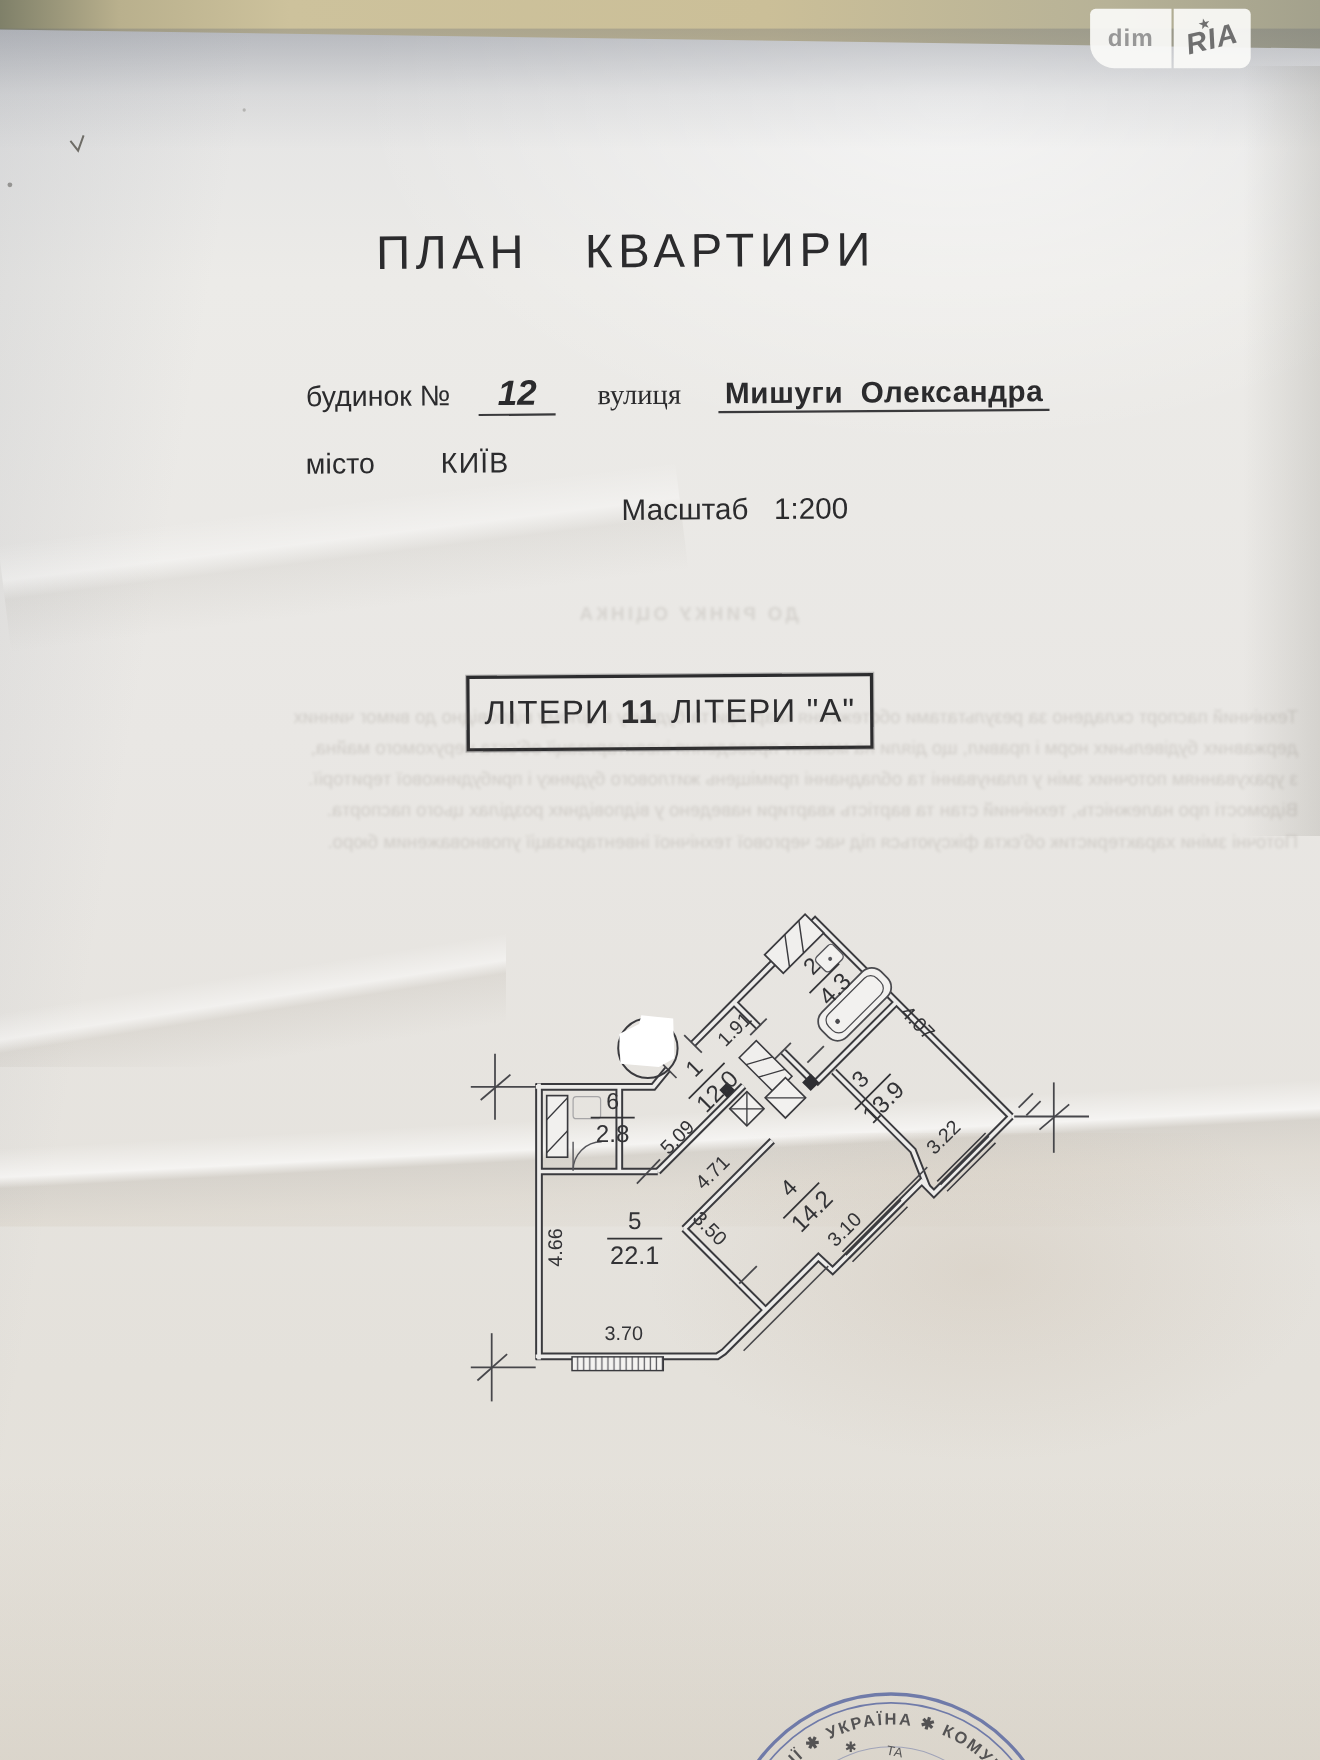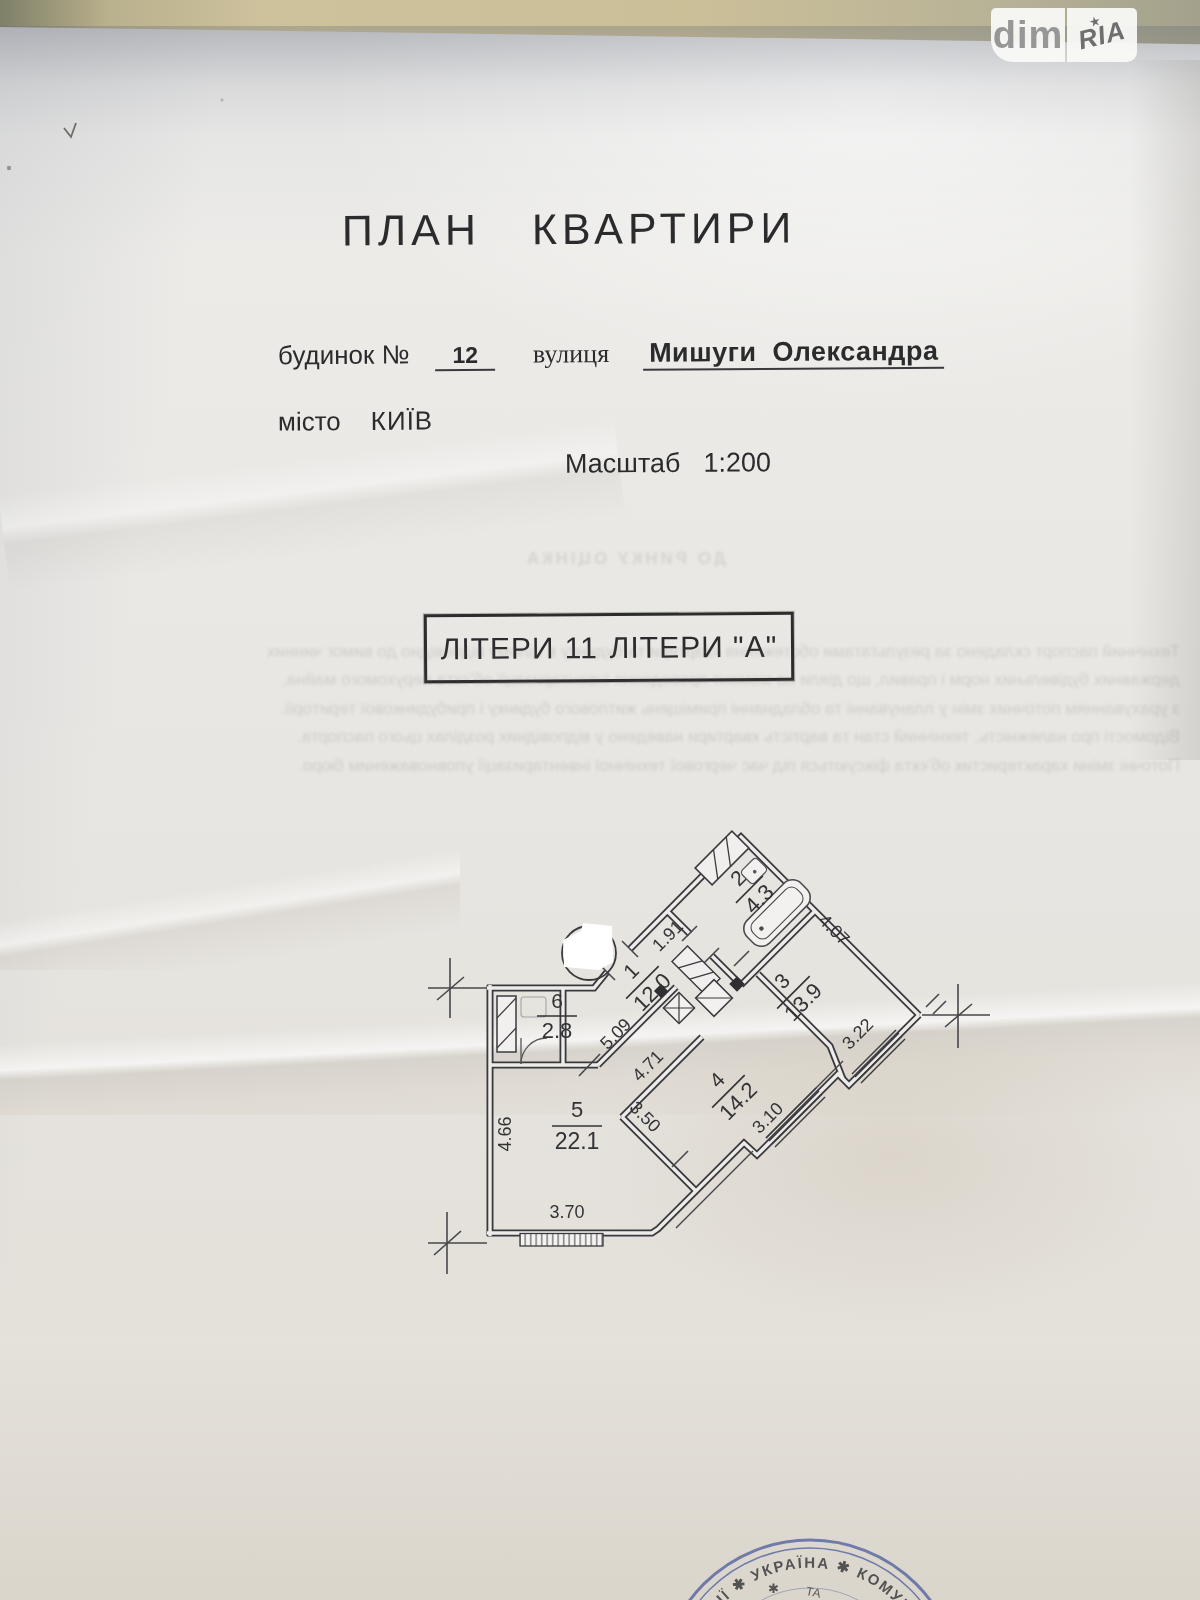--- a/index.html
+++ b/index.html
@@ -24,40 +24,40 @@
     background:linear-gradient(180deg,transparent 35%,rgba(255,255,255,.35) 50%,rgba(150,145,135,.10) 58%,transparent 80%);}
   .shade-right{position:absolute;right:0;top:60px;width:70px;height:700px;
     background:linear-gradient(270deg,rgba(150,148,140,.25),transparent);}
   .shade-bottom{position:absolute;left:0;bottom:0;width:1200px;height:260px;
     background:linear-gradient(0deg,rgba(167,156,138,.18),transparent);}
 
   
   .wm{position:absolute;top:8px;left:991px;display:flex;}
   .wm-box{background:rgba(250,250,248,.93);height:54px;display:flex;align-items:center;justify-content:center;}
   .wm-dim{width:74px;border-radius:5px 0 0 22px;margin-right:2px;}
-  .wm-dim span{color:#979797;font-size:38px;font-weight:bold;letter-spacing:1px;}
+  .wm-dim span{color:#979797;font-size:22px;font-weight:bold;letter-spacing:1px;}
   .wm-ria{width:70px;border-radius:0 5px 10px 0;position:relative;}
   .wm-ria .ria{color:#6f6f6f;font-size:26px;font-weight:bold;font-style:italic;transform:rotate(-14deg);letter-spacing:1px;}
   .wm-ria .star{position:absolute;top:6px;left:22px;font-size:13px;color:#6f6f6f;transform:rotate(-14deg);font-style:normal;}
 
   
   .hdr{position:absolute;color:#2b2b2d;transform:rotate(-0.4deg);}
   .title{left:342px;top:205px;font-size:43px;letter-spacing:5px;word-spacing:34px;font-weight:500;}
   .line2{left:278px;top:338px;font-size:26px;display:flex;align-items:baseline;}
   .line3{left:278px;top:406px;font-size:26px;display:flex;}
   .line4{left:565px;top:448px;font-size:27px;display:flex;}
   .val-ul{font-weight:bold;border-bottom:2px solid #3a3a3c;}
-  .v12{margin-left:26px;padding:0 17px;font-size:23px;}
+  .v12{margin-left:26px;padding:0 17px;font-size:32px;font-style:italic;}
   .lbl-street{margin-left:38px;font-family:Liberation Serif, serif;}
   .v-street{margin-left:34px;padding:0 6px;font-size:27px;letter-spacing:.5px;word-spacing:8px;}
-  .v-city{margin-left:30px;letter-spacing:1px;}
+  .v-city{margin-left:60px;letter-spacing:1px;}
   .v-scale{margin-left:23px;}
   .floor-box{left:424px;top:613px;width:364px;height:63px;border:3px solid #2c2c2e;box-shadow:0 0 0 1px rgba(44,44,46,.25);
     display:flex;align-items:center;justify-content:center;font-size:30px;letter-spacing:1px;}
-  .floor-box .num{font-weight:normal;margin:0 10px;}
+  .floor-box .num{font-weight:bold;margin:0 10px;}
   .floor-box .suf{margin-left:2px;}
 
   
   .bleed{position:absolute;left:70px;top:545px;width:1110px;transform:scaleX(-1);
     color:#6e665c;opacity:.20;filter:blur(1.4px);font-size:17px;line-height:28.5px;text-align:justify;}
   .bleed .bh{text-align:center;font-weight:bold;letter-spacing:3px;margin-bottom:64px;opacity:.8;}
 
   svg text{font-family:"Liberation Sans",sans-serif;fill:#333336;}
 </style>
 </head>

